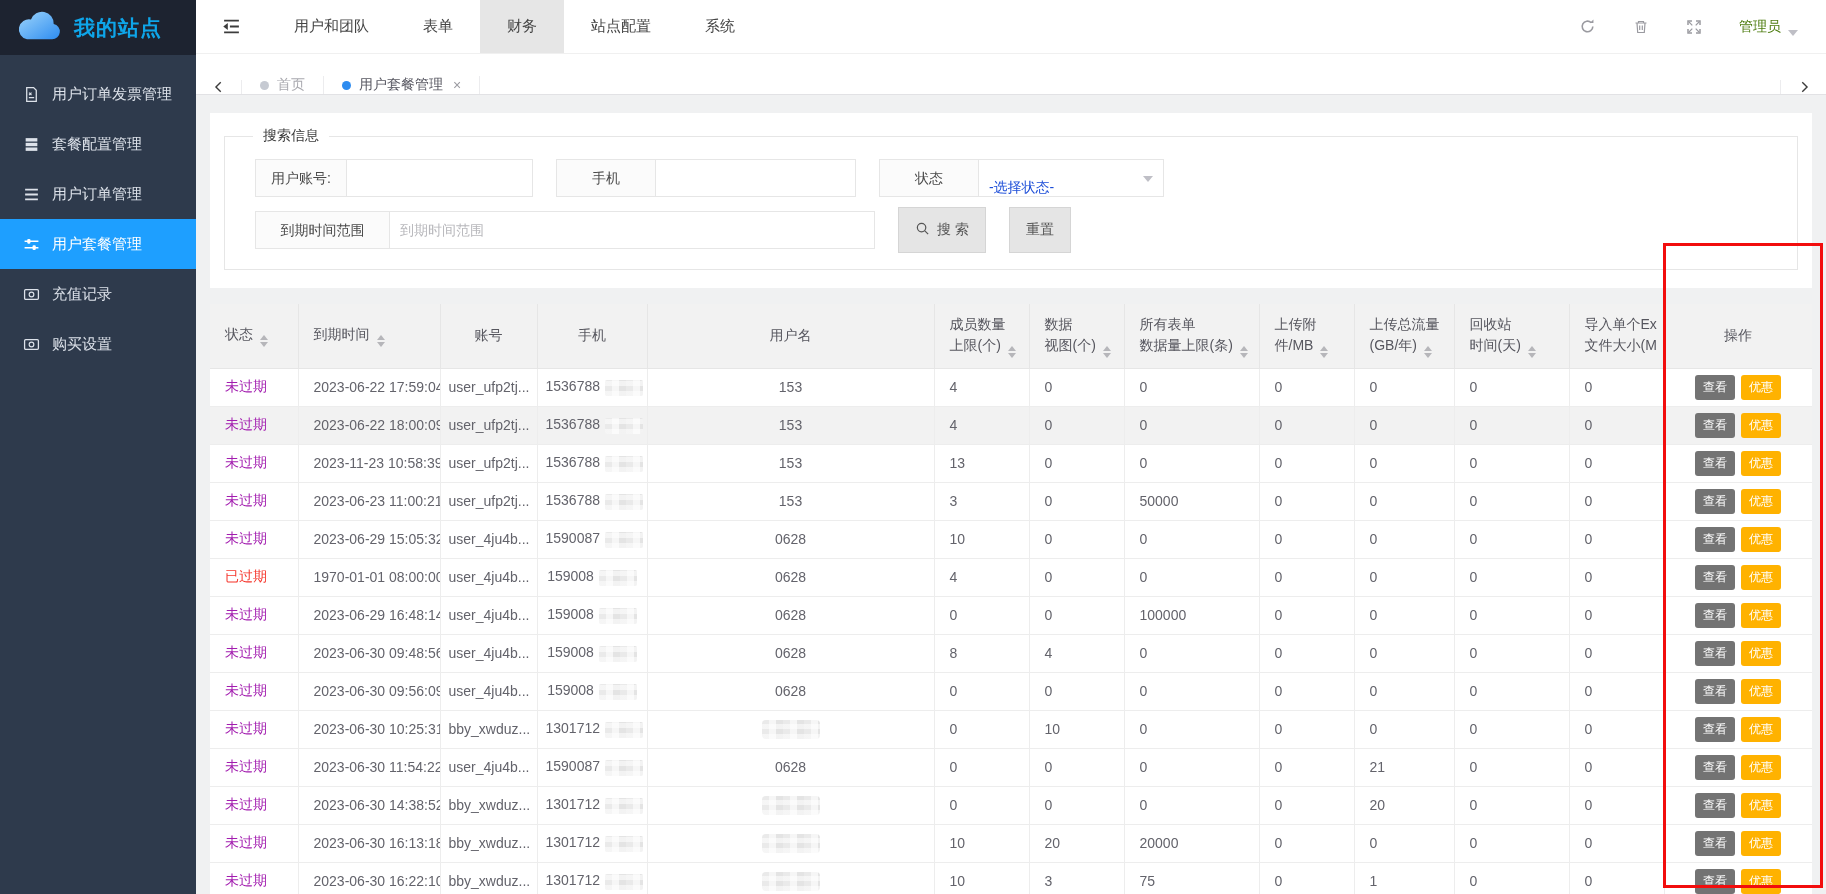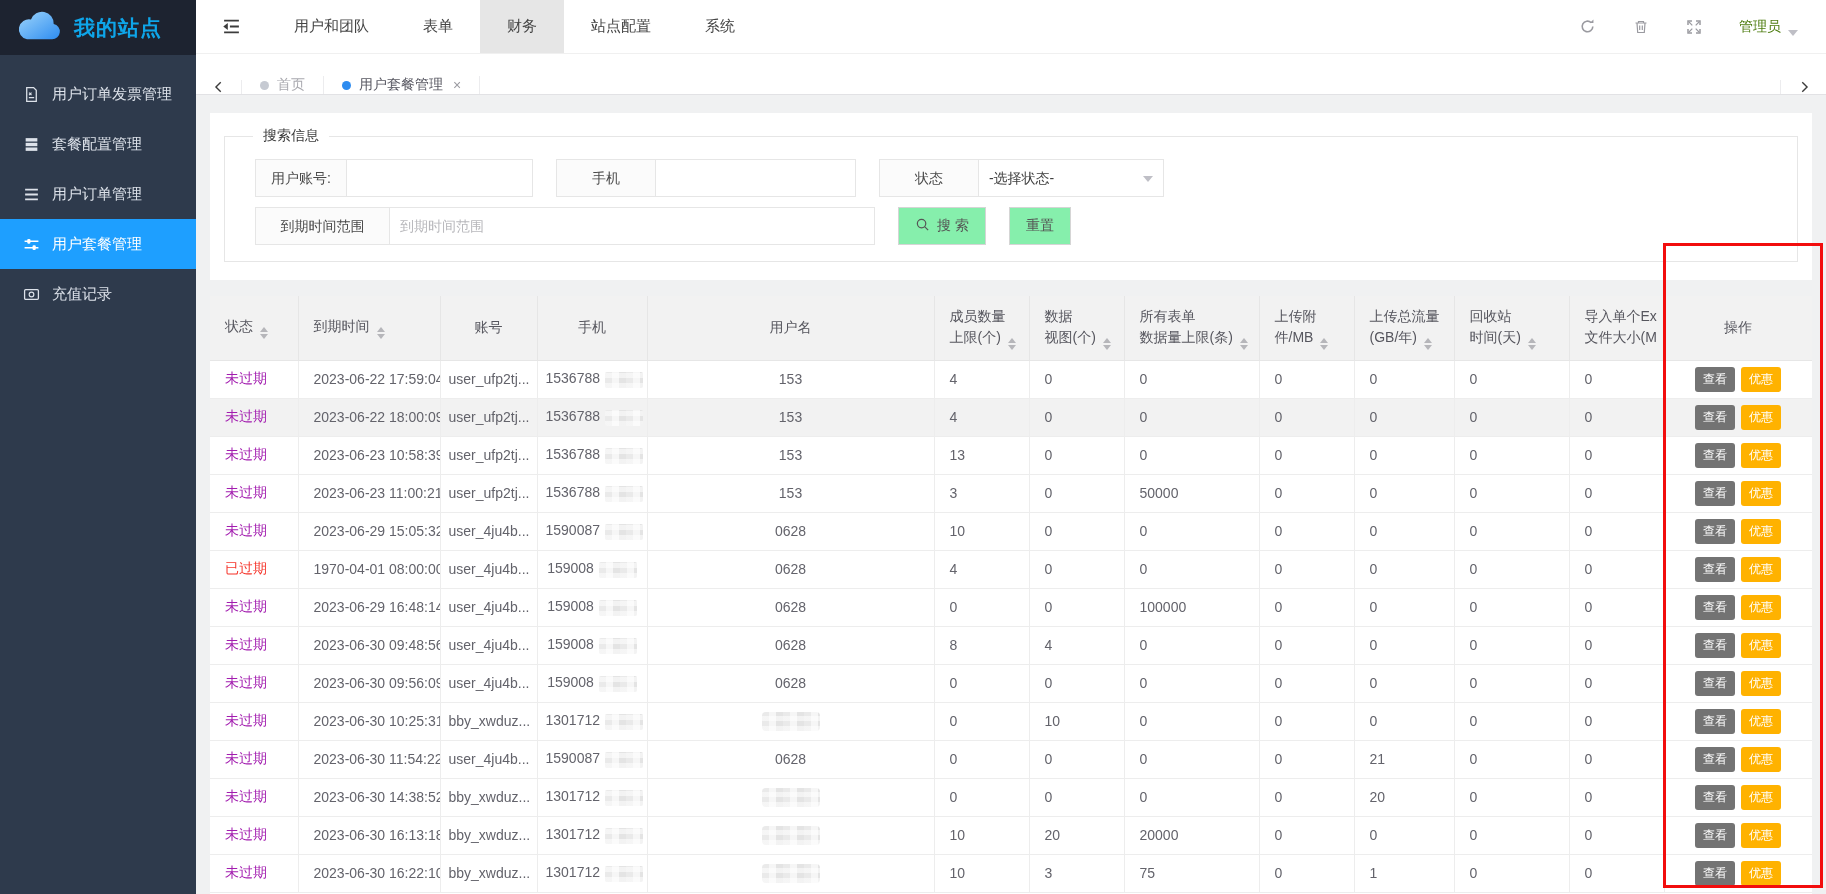--- a/index.html
+++ b/index.html
@@ -50,23 +50,23 @@
   fieldset { border:1px solid #e6e6e6; padding:4px 16px 16px 30px; }
   legend { font-size:14px; color:#3a3a3a; padding:0 10px; margin-left:-2px; }
   .f-row { display:flex; margin-top:10px; align-items:center; }
   .fgroup { display:flex; margin-right:23px; }
   .flabel { height:38px; line-height:36px; padding:0 15px; background:#fbfbfb; border:1px solid #e6e6e6; font-size:14px; color:#4a4a4a; white-space:nowrap; }
   .flabel.center { min-width:100px; text-align:center; }
   .flabel.wide { min-width:135px; text-align:center; }
   .finput { height:38px; border:1px solid #e6e6e6; border-left:none; padding:0 10px; font-size:14px; color:#666; outline:none; background:#fff; }
   .finput::placeholder { color:#b8b8bc; }
   .w-account { width:186px; } .w-phone { width:200px; } .w-date { width:485px; }
-  .fselect { position:relative; width:185px; height:38px; border:1px solid #e6e6e6; border-left:none; line-height:36px; padding:0 28px 0 10px; font-size:14px; color:#404040; cursor:pointer; background:#fff; }
+  .fselect { position:relative; width:185px; height:38px; border:1px solid #e6e6e6; border-left:none; line-height:36px; padding:9px 28px 0 10px; font-size:14px; color:#1d4ed8; cursor:pointer; background:#fff; }
   .fselect .caret-down { position:absolute; right:10px; top:16px; }
-  .btn { height:38px; padding:0 16px; background:#86efac; border:1px solid #d5d5d5; font-size:14px; color:#555; display:inline-flex; align-items:center; gap:7px; margin-right:23px; cursor:pointer; }
+  .btn { height:46px; padding:0 16px; background:#e5e5e5; border:1px solid #d5d5d5; font-size:14px; color:#555; display:inline-flex; align-items:center; gap:7px; margin-right:23px; cursor:pointer; }
 
   
   .table-card { margin-top:16px; flex:1; overflow:hidden; }
   table { width:100%; border-collapse:collapse; table-layout:fixed; }
   th { background:#f2f2f2; height:64px; font-weight:normal; font-size:14px; color:#56565e; border-right:1px solid #e6e6e6; border-bottom:1px solid #e6e6e6; padding:0 8px; white-space:nowrap; overflow:hidden; vertical-align:middle; }
   td { height:38px; font-size:14px; color:#63636b; border-right:1px solid #ededed; border-bottom:1px solid #ededed; padding:0 8px; white-space:nowrap; overflow:hidden; vertical-align:middle; }
   th.a-left, td.a-left { text-align:left; padding-left:15px; }
   th.a-center, td.a-center { text-align:center; }
   tr.hl td { background:#f2f2f2; }
   .th-line { line-height:21px; }
@@ -147,20 +147,29 @@
           <span class="mi-label">用户套餐管理</span>
         </div>
         <div class="menu-item">
           <span class="mi-icon">
             <svg viewBox="0 0 16 16">
               <rect x="1.5" y="3.5" width="13" height="9" rx="1" fill="none" stroke="currentColor" stroke-width="1.2"></rect>
               <circle cx="8" cy="8" r="2.2" fill="none" stroke="currentColor" stroke-width="1.1"></circle>
             </svg>
           </span>
           <span class="mi-label">充值记录</span>
+        </div>
+        <div class="menu-item">
+          <span class="mi-icon">
+            <svg viewBox="0 0 16 16">
+              <rect x="1.5" y="3.5" width="13" height="9" rx="1" fill="none" stroke="currentColor" stroke-width="1.2"></rect>
+              <circle cx="8" cy="8" r="2.2" fill="none" stroke="currentColor" stroke-width="1.1"></circle>
+            </svg>
+          </span>
+          <span class="mi-label">购买设置</span>
         </div>
       </nav>
   </aside>
 
   <div class="main">
     <header class="navbar">
       <span class="collapse-btn">
         <svg viewBox="0 0 18 16" width="19" height="17">
             <path d="M2 2.5h14M7.5 8H16M2 13.5h14" stroke="currentColor" stroke-width="1.7" fill="none"></path>
             <path d="M5.5 4.8v6.4L1.2 8z" fill="currentColor"></path>
@@ -383,21 +392,21 @@
                 <td class="a-left">0</td>
                 <td class="a-left">0</td>
                 <td class="a-left">0</td>
                 <td class="a-left">0</td>
                 <td class="a-left">0</td>
                 <td class="a-left">0</td>
                 <td class="a-center"><button class="act-btn btn-view">查看</button><button class="act-btn btn-promo">优惠</button></td>
               </tr>
               <tr>
                 <td class="a-left"><span class="status-ok">未过期</span></td>
-                <td class="a-left">2023-06-23 10:58:39</td>
+                <td class="a-left">2023-11-23 10:58:39</td>
                 <td class="a-center">user_ufp2tj...</td>
                 <td class="a-center">1536788<span class="blur blur-sm"></span></td>
                 <td class="a-center">153</td>
                 <td class="a-left">13</td>
                 <td class="a-left">0</td>
                 <td class="a-left">0</td>
                 <td class="a-left">0</td>
                 <td class="a-left">0</td>
                 <td class="a-left">0</td>
                 <td class="a-left">0</td>
@@ -428,21 +437,21 @@
                 <td class="a-left">0</td>
                 <td class="a-left">0</td>
                 <td class="a-left">0</td>
                 <td class="a-left">0</td>
                 <td class="a-left">0</td>
                 <td class="a-left">0</td>
                 <td class="a-center"><button class="act-btn btn-view">查看</button><button class="act-btn btn-promo">优惠</button></td>
               </tr>
               <tr>
                 <td class="a-left"><span class="status-exp">已过期</span></td>
-                <td class="a-left">1970-04-01 08:00:00</td>
+                <td class="a-left">1970-01-01 08:00:00</td>
                 <td class="a-center">user_4ju4b...</td>
                 <td class="a-center">159008<span class="blur blur-sm"></span></td>
                 <td class="a-center">0628</td>
                 <td class="a-left">4</td>
                 <td class="a-left">0</td>
                 <td class="a-left">0</td>
                 <td class="a-left">0</td>
                 <td class="a-left">0</td>
                 <td class="a-left">0</td>
                 <td class="a-left">0</td>

